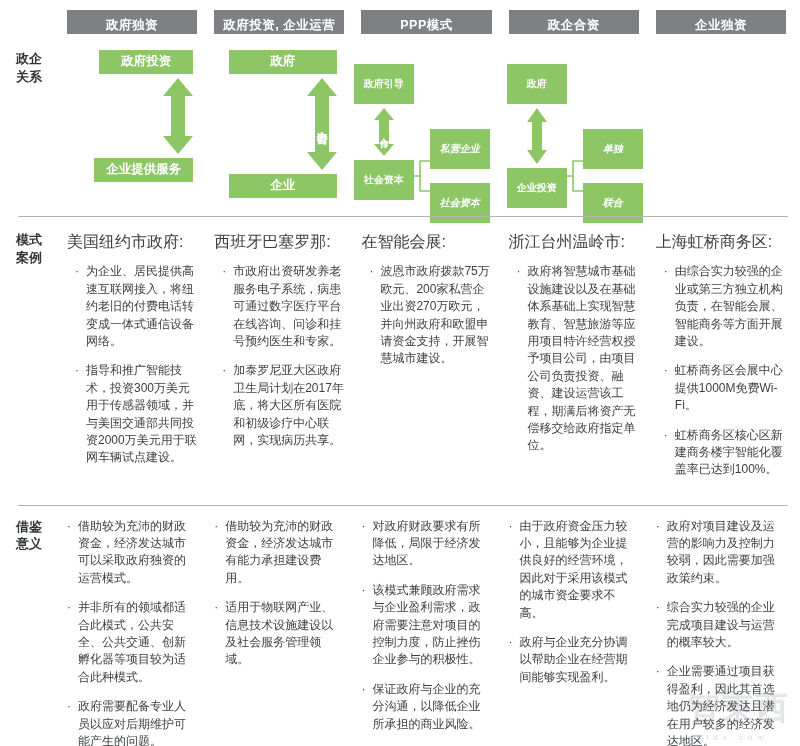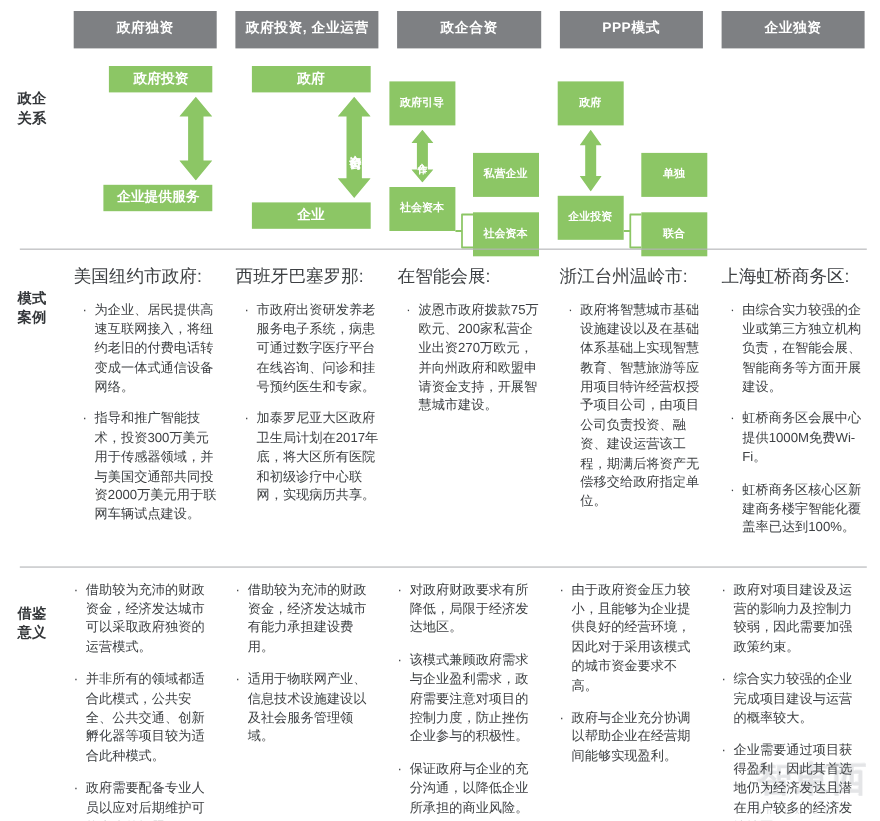--- a/index.html
+++ b/index.html
@@ -13,49 +13,48 @@
     grid-template-columns:34px repeat(5,1fr);
     column-gap:17px;
     padding:0 14px 0 16px;
     position:relative;z-index:1;
   }
   
   .header-row{margin-top:10px;}
   .hbox{
     background:var(--gray,#7e8083);
     color:#ffffff;font-weight:bold;font-size:12.5px;
-    height:34px;line-height:30px;text-align:center;
+    height:24px;line-height:30px;text-align:center;
     letter-spacing:.5px;
   }
   
   .rlabel{
     font-weight:bold;font-size:13px;color:#333639;line-height:1.35;
     word-break:break-all;
-    margin-top:21px;
   }
   
   .diagram-row{margin-top:16px;height:152px;}
   .diag{display:flex;flex-direction:column;align-items:flex-end;gap:4px;}
   .gbox{
     background:var(--green,#8cc665);color:#ffffff;font-weight:bold;
     text-align:center;white-space:nowrap;
   }
   .gbox.lg{font-size:12.5px;padding:5px 12px;min-width:70px;line-height:1.1;}
   .gbox.wide{min-width:84px;}
   .gbox.sm{font-size:10px;padding:15px 6px;line-height:1;min-width:48px;}
   .arrow-wrap{position:relative;display:flex;justify-content:center;}
   .arrow-text{
     position:absolute;top:50%;left:50%;transform:translate(-50%,-50%);
     writing-mode:vertical-rl;color:#ffffff;font-weight:bold;
     font-size:11px;letter-spacing:1px;line-height:1;
   }
   .arrow-text.sm{font-size:9px;}
   .ppp{align-items:flex-start;margin-top:14px;flex-direction:row;gap:0;}
   .ppp-left{display:flex;flex-direction:column;align-items:center;gap:4px;}
-  .ppp-right{display:flex;align-items:flex-end;align-self:flex-end;margin-bottom:-15px;}
+  .ppp-right{display:flex;align-items:center;align-self:flex-end;margin-bottom:-15px;font-style:italic;}
   .branch-stack{display:flex;flex-direction:column;gap:14px;}
   
   .divider{border-top:1.5px solid #b2b3b6;margin:14px 12px 0 18px;height:0;position:relative;z-index:1;}
   
   .case-row{margin-top:14px;min-height:238px;}
   .lessons-row{margin-top:12px;}
   .case-title{font-size:16px;line-height:1.4;margin-bottom:10px;}
   .bullet{display:flex;margin-bottom:12px;font-size:12px;line-height:1.45;}
   .case-row .bullet{padding-left:8px;}
   .bullet .marker{width:11px;flex:none;}
@@ -78,22 +77,22 @@
 
   <div class="watermark">
     <div class="wm-logo">智東西</div>
     <div class="wm-domain">zhidx.com</div>
   </div>
 
   <div class="grid header-row">
     <div></div>
     <div class="hbox">政府独资</div>
     <div class="hbox">政府投资, 企业运营</div>
+    <div class="hbox">PPP模式</div>
     <div class="hbox">政企合资</div>
-    <div class="hbox">PPP模式</div>
     <div class="hbox">企业独资</div>
   </div>
 
   <div class="grid diagram-row">
     <div class="rlabel">政企关系</div>
 
     <div class="diag">
       <div class="gbox lg">政府投资</div>
       <svg class="varrow" width="30" height="76" viewBox="0 0 30 76">
         <polygon points="15,0 30,18 22,18 22,58 30,58 15,76 0,58 8,58 8,18 0,18" fill="#8cc665"></polygon>

